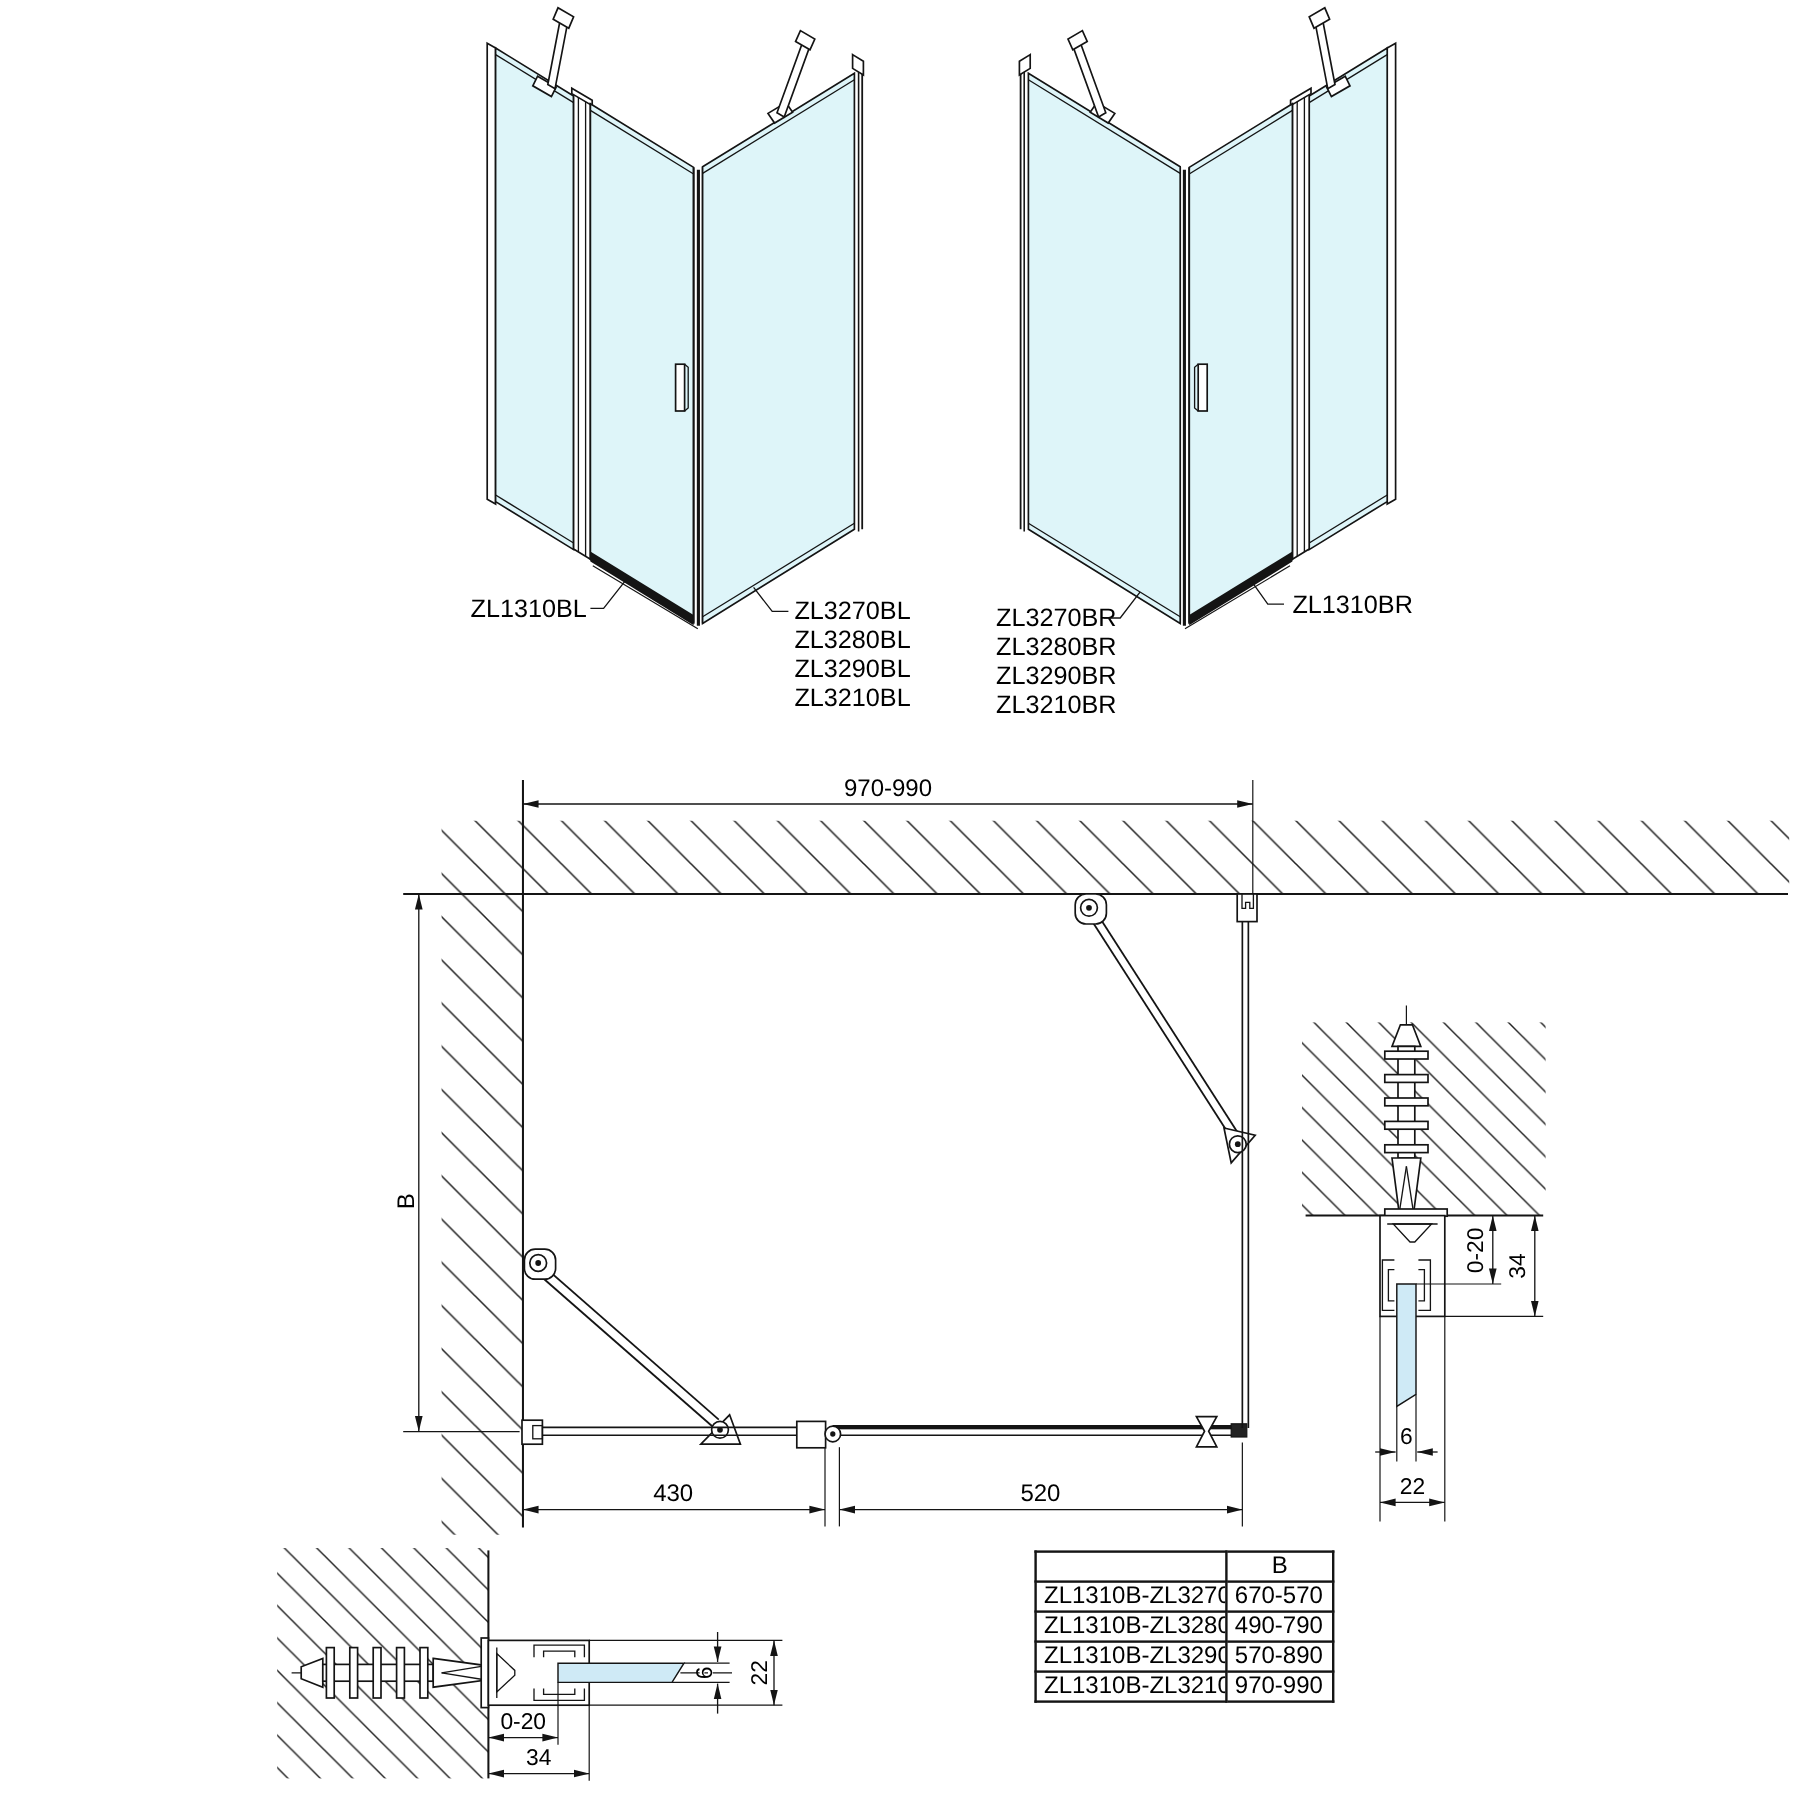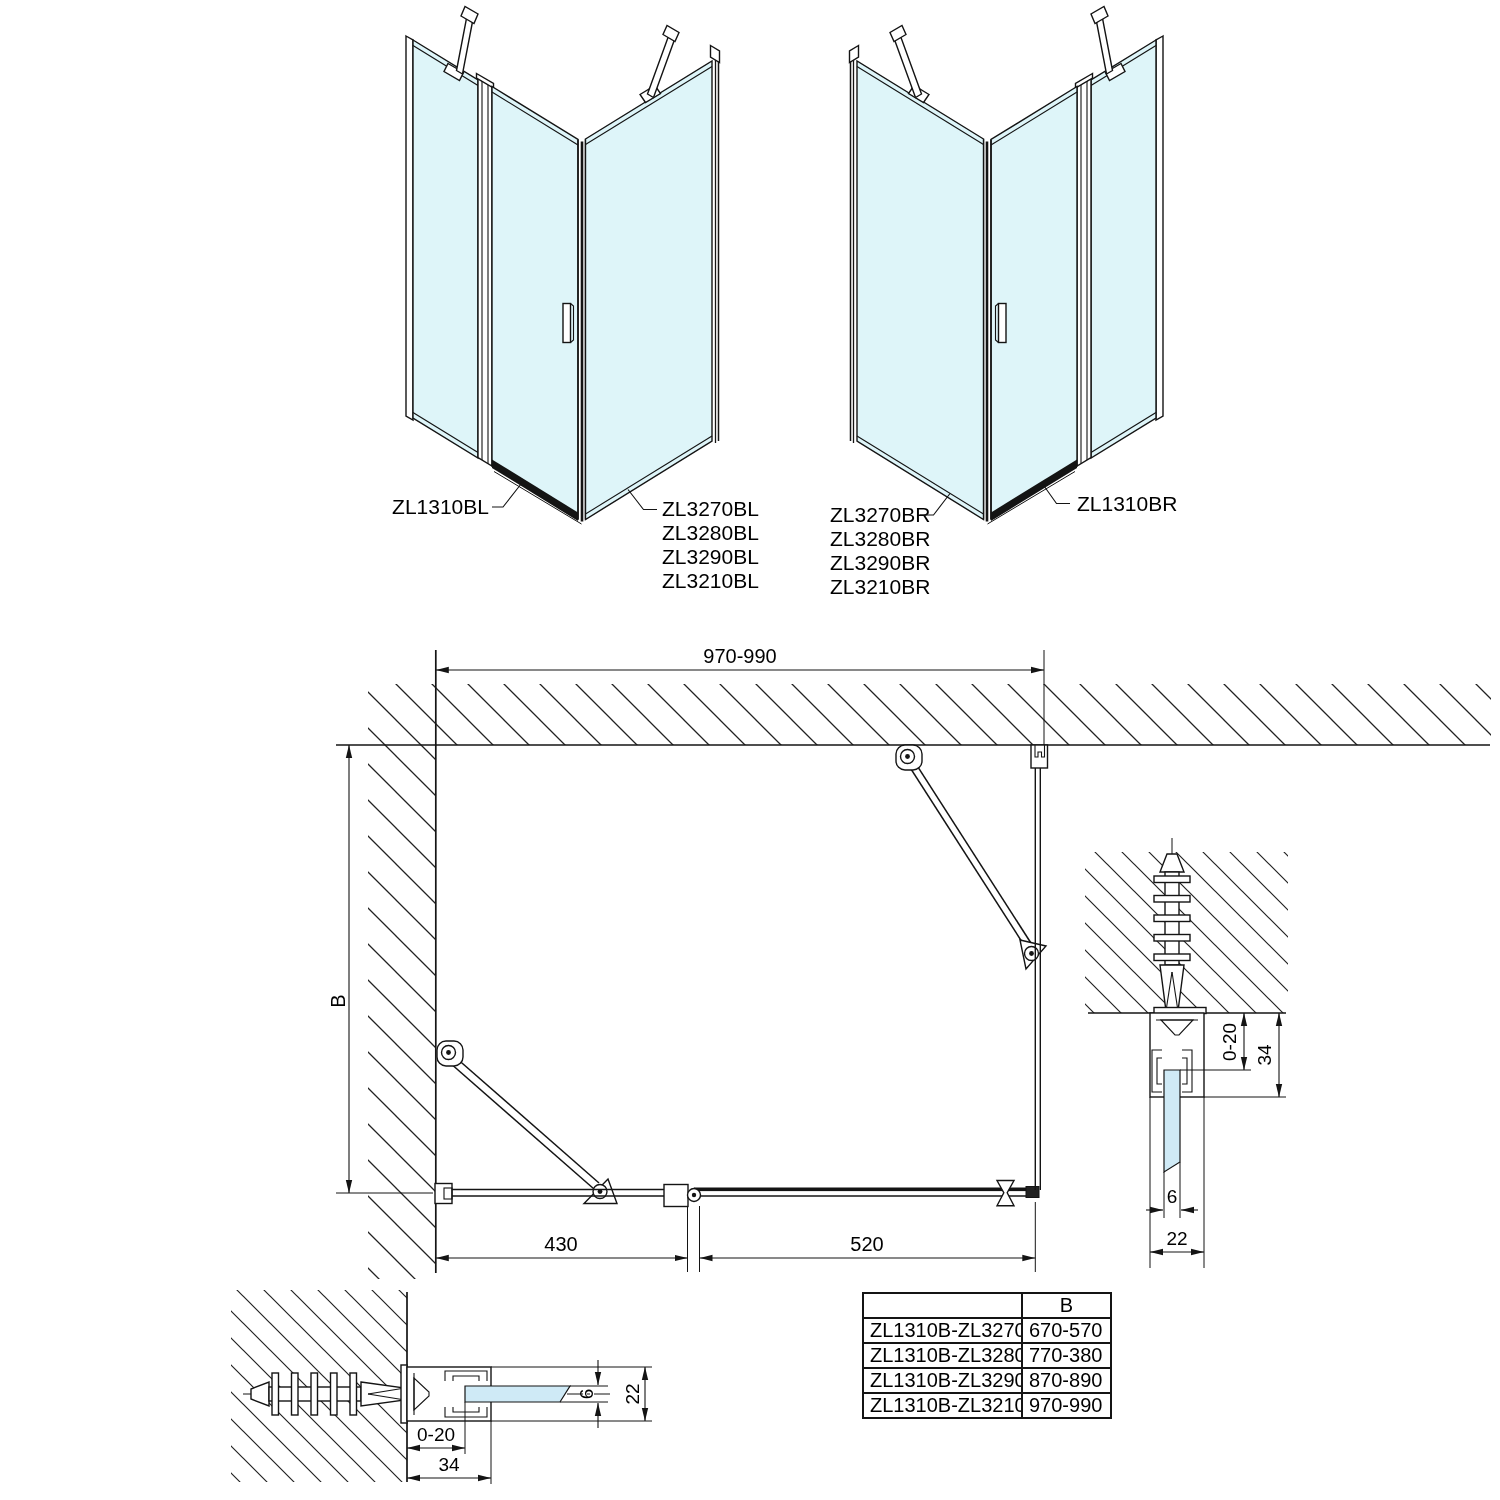--- a/index.html
+++ b/index.html
@@ -257,24 +257,24 @@
       <tr class="hdr">
     <td></td>
     <td class="bcol">B</td>
   </tr>
   <tr>
     <td>ZL1310B-ZL3270B</td>
     <td class="bcol">670-570</td>
   </tr>
   <tr>
     <td>ZL1310B-ZL3280B</td>
-    <td class="bcol">770-380</td>
+    <td class="bcol">490-790</td>
   </tr>
   <tr>
     <td>ZL1310B-ZL3290B</td>
-    <td class="bcol">870-890</td>
+    <td class="bcol">570-890</td>
   </tr>
   <tr>
     <td>ZL1310B-ZL3210B</td>
     <td class="bcol">970-990</td>
   </tr>
 </tbody>
   </table>
 
 </body></html>

